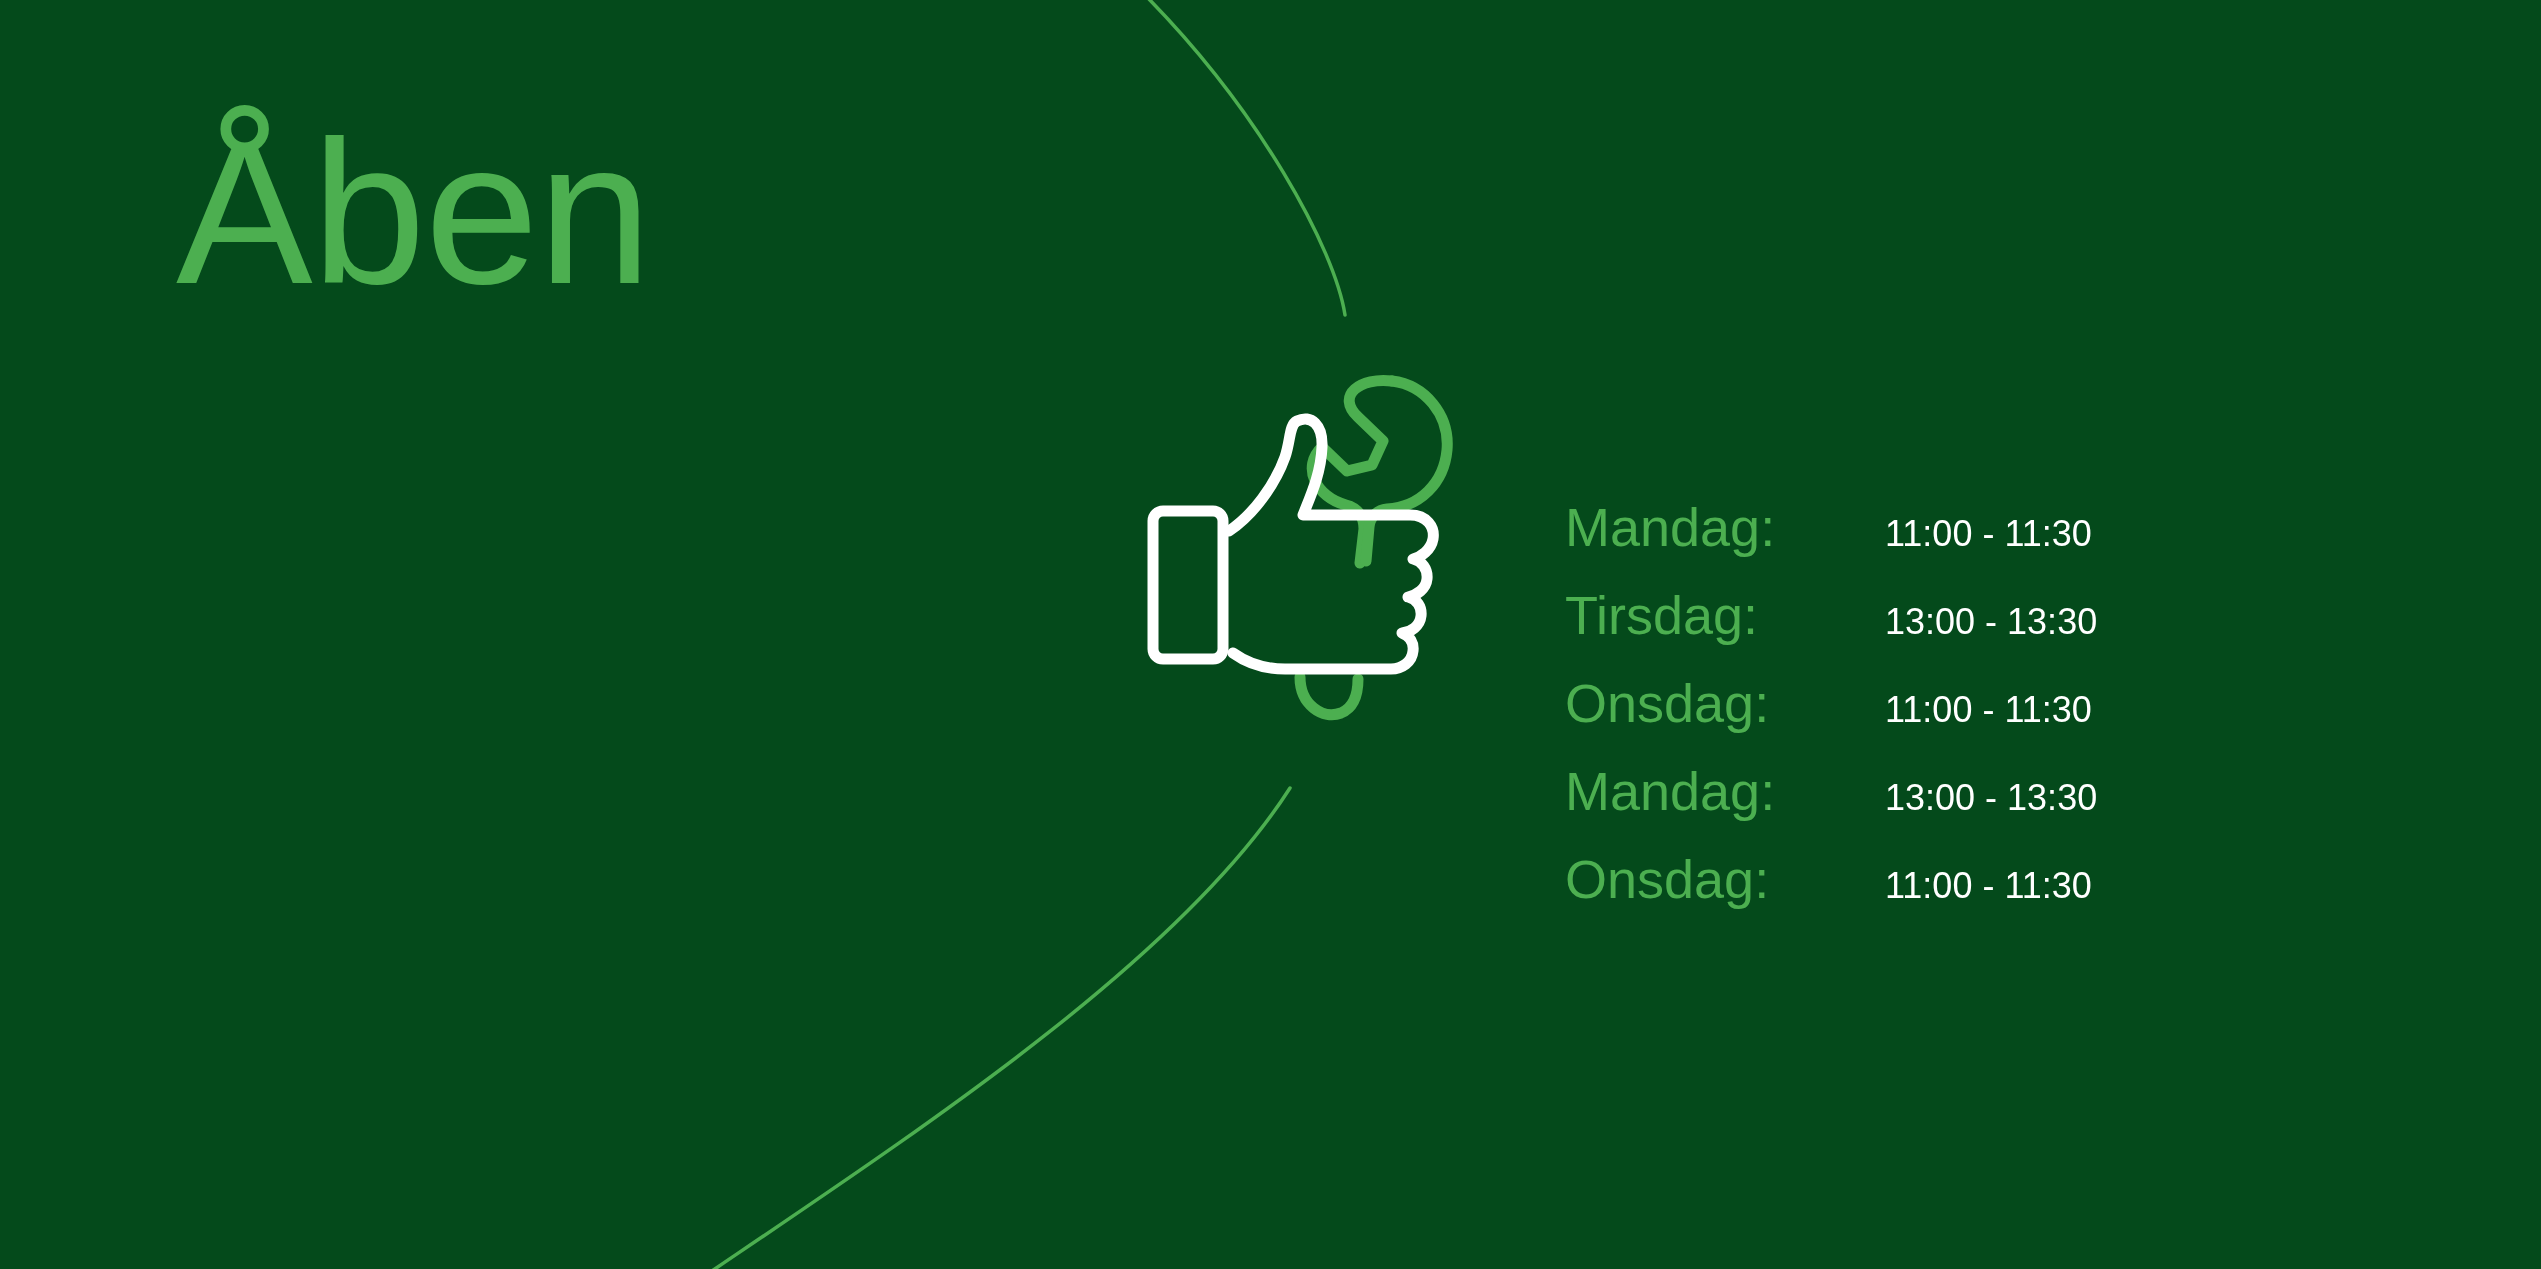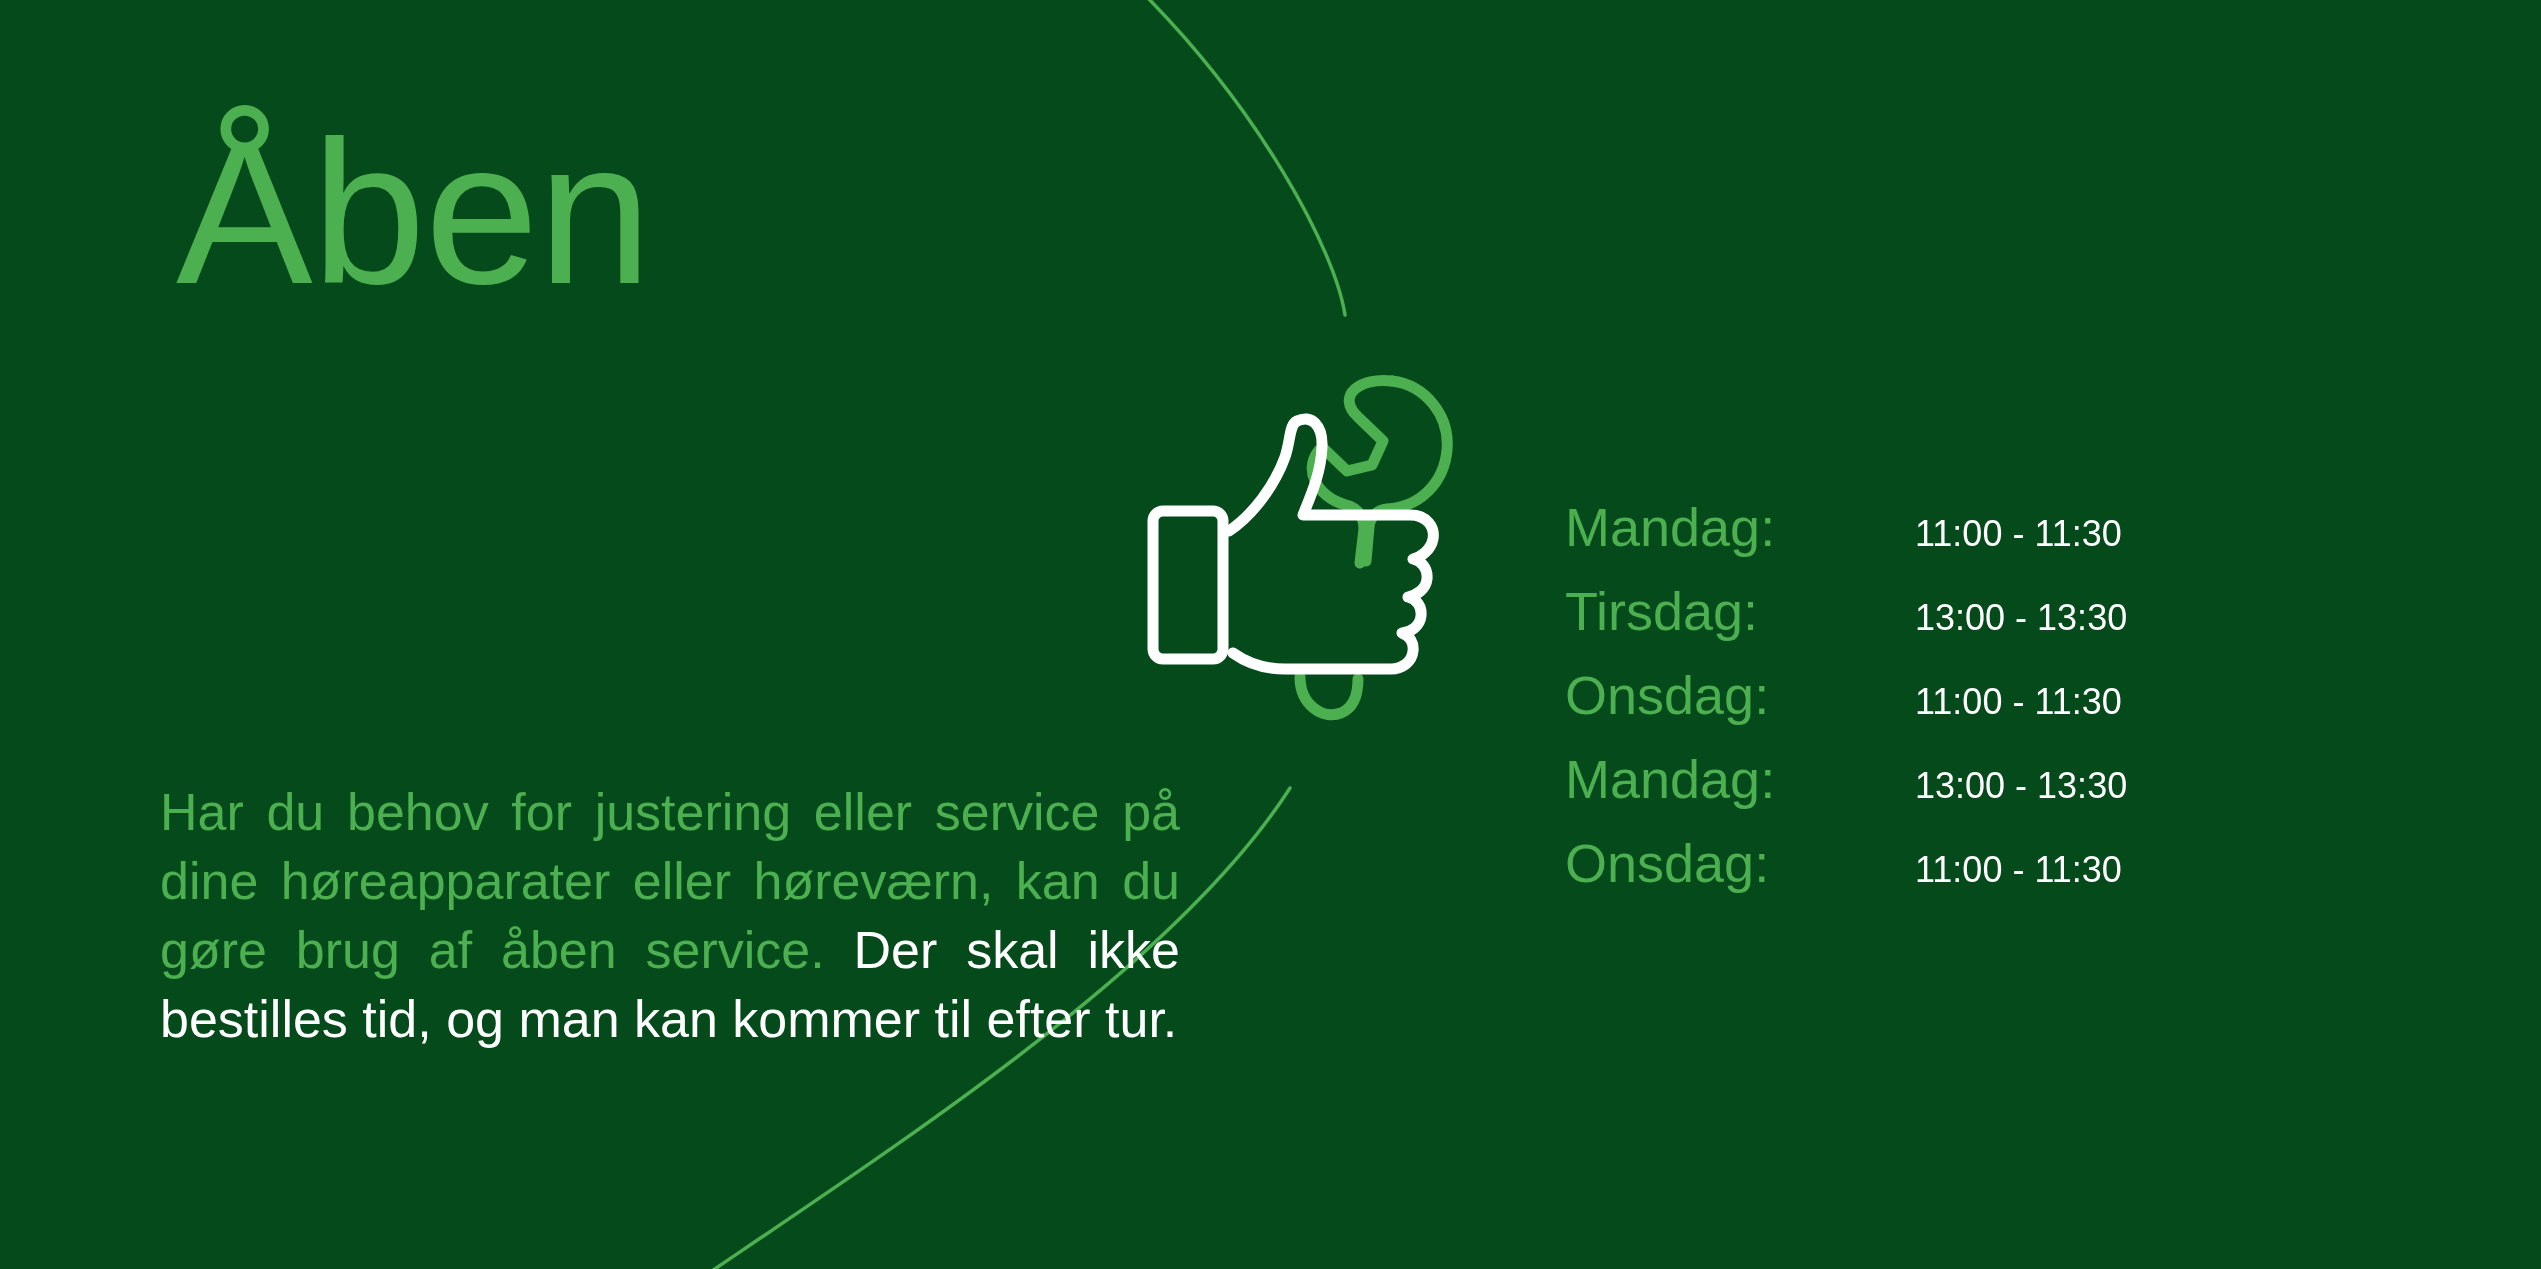--- a/index.html
+++ b/index.html
@@ -88,21 +88,20 @@
   
   .schedule {
     position: absolute;
     left: 1565px;
     top: 500px;
     display: grid;
     grid-template-columns: 320px auto;
     row-gap: 34px;
     column-gap: 0px;
     align-items: baseline;
-    gap: 30px;
   }
   .sched-day {
     font-family: "Liberation Sans", sans-serif;
     font-size: 54px;
     line-height: 1;
     color: #4caf50;
     white-space: nowrap;
   }
   .sched-time {
     font-family: "Liberation Sans", sans-serif;
@@ -121,23 +120,20 @@
     <path d="M1140 -10 C 1260 110, 1335 250, 1345 315" fill="none" stroke="#4caf50" stroke-width="3.5" stroke-linecap="round"></path>
     <path d="M1290 788 C 1180 960, 920 1130, 700 1279" fill="none" stroke="#4caf50" stroke-width="3.5" stroke-linecap="round"></path>
   </svg>
 
   <div class="left-col">
     <h1 class="headline">
       <span class="line-1">Åben</span>
     </h1>
   </div>
 
-  <p class="body-copy">
-    <span class="seg-green">Har du behov for justering eller service på dine høreapparater eller høreværn, kan du gøre brug af åben service.</span><span class="seg-white"> Der skal ikke bestilles tid, og man kan kommer til efter tur.</span>
-  </p>
 
   <div class="icon-wrap">
     <svg viewBox="0 0 360 380" fill="none">
 
       <g stroke="#4caf50" stroke-width="11" stroke-linecap="round" stroke-linejoin="round" fill="none">
         <path d="M267 26
                  C 236 22, 210 40, 233 62
                  L 258 86
                  L 247 110
                  L 222 116

